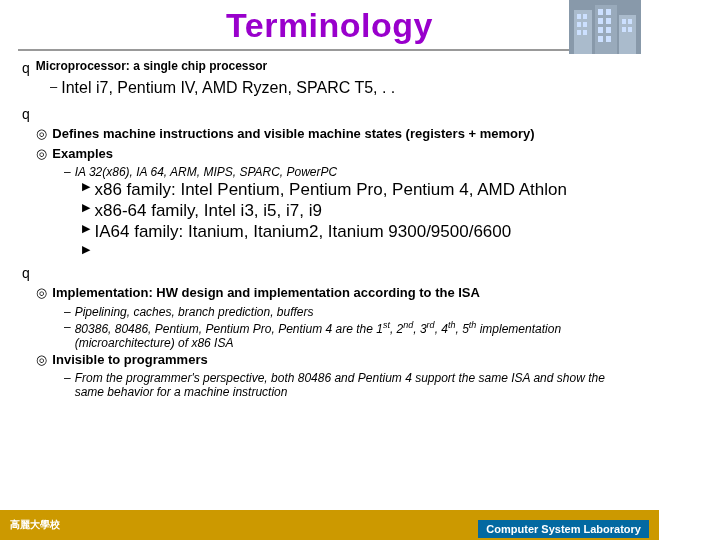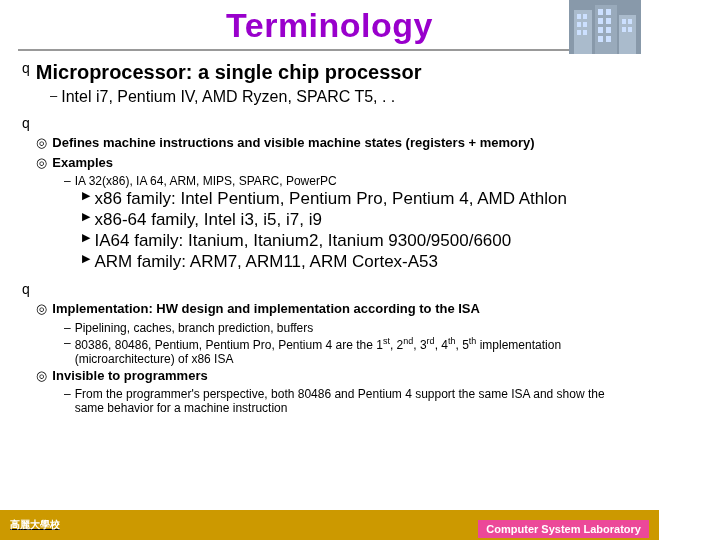--- a/index.html
+++ b/index.html
@@ -68,21 +68,21 @@
 
     .q-bullet {
       color: #000;
       font-size: 14px;
       margin-right: 6px;
       margin-top: 1px;
       flex-shrink: 0;
     }
 
     .main-text {
-      font-size: 20px;
+      font-size: 12px;
       font-weight: bold;
       line-height: 1.3;
     }
 
     .main-text-italic {
       font-size: 18px;
       font-style: italic;
       font-weight: bold;
       line-height: 1.3;
     }
@@ -131,20 +131,21 @@
     }
 
     .arrow {
       margin-right: 4px;
       flex-shrink: 0;
       font-size: 12px;
     }
 
     .arrow-text {
       font-size: 12px;
+      font-style: italic;
     }
 
     .sub-arrow-item {
       display: flex;
       align-items: flex-start;
       margin-left: 60px;
       margin-bottom: 1px;
     }
 
     .sub-arrow {
@@ -166,31 +167,30 @@
       display: flex;
       align-items: center;
       justify-content: space-between;
       padding: 0 10px;
       background: #cc9900;
     }
 
     .footer-left {
       display: flex;
       align-items: flex-end;
-      text-decoration: underline;
     }
 
     .footer-logo {
       font-size: 10px;
       color: white;
       font-weight: bold;
     }
 
     .footer-right {
-      background: #ec4899;
+      background: #0369a1;
       color: white;
       padding: 3px 8px;
       font-size: 11px;
       font-weight: bold;
       margin-top: 8px;
     }
 
     sup {
       font-size: 9px;
     }
@@ -271,21 +271,20 @@
       <div class="sub-arrow-item">
         <span class="sub-arrow">▶</span>
         <span class="sub-arrow-text">x86-64 family, Intel i3, i5, i7, i9</span>
       </div>
       <div class="sub-arrow-item">
         <span class="sub-arrow">▶</span>
         <span class="sub-arrow-text">IA64 family: Itanium, Itanium2, Itanium 9300/9500/6600</span>
       </div>
       <div class="sub-arrow-item">
         <span class="sub-arrow">▶</span>
-        <span class="sub-arrow-text">ARM family: ARM7, ARM11, ARM Cortex-A53</span>
       </div>
     </div>
 
     <div class="section">
       <div class="main-bullet">
         <span class="q-bullet">q</span>
       </div>
 
       <div class="circle-bullet">
         <span class="circle-icon">◎</span>

